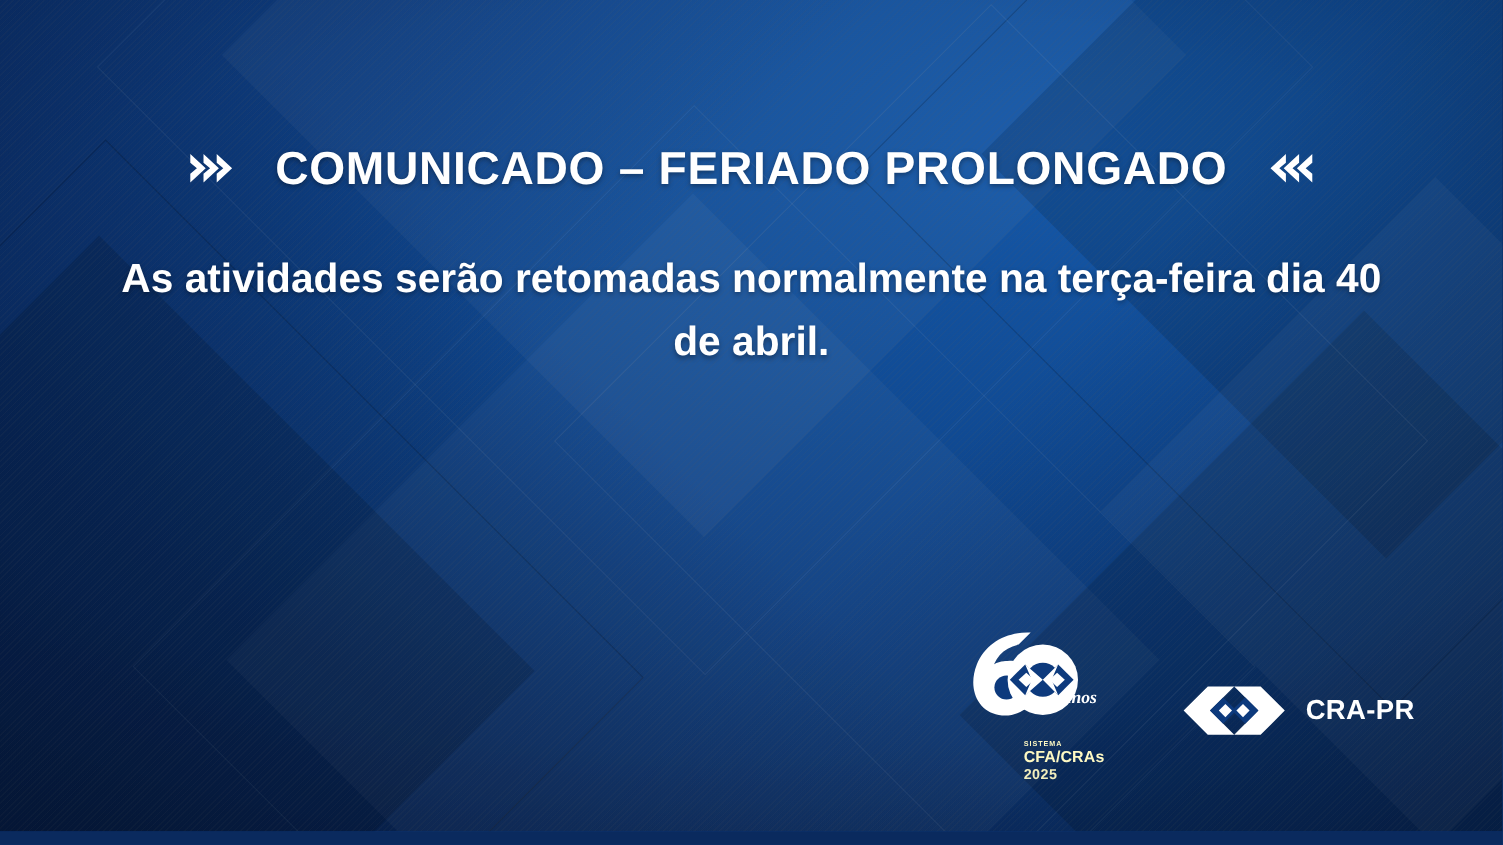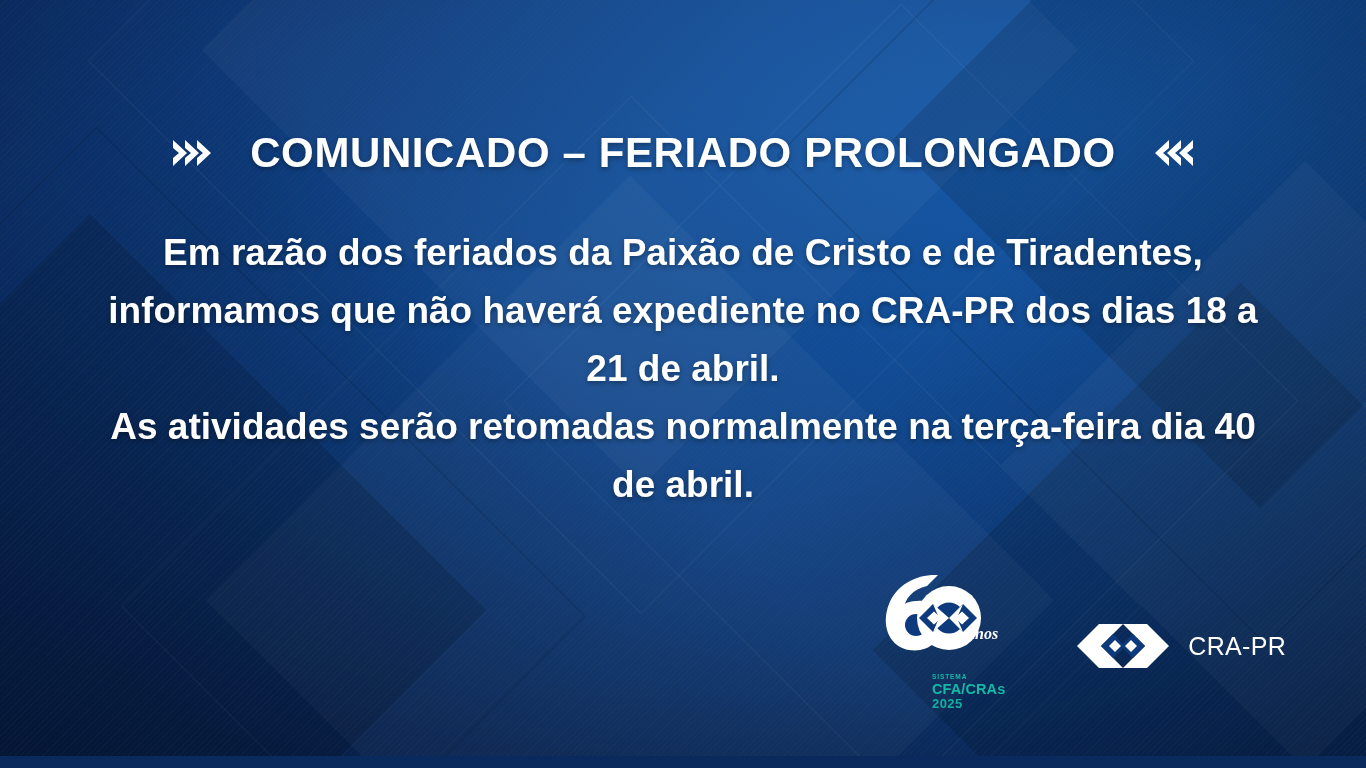--- a/index.html
+++ b/index.html
@@ -139,21 +139,21 @@
     gap: 34px;
   }
   .logo-60 {
     display: flex;
     align-items: flex-end;
     gap: 22px;
     flex-direction: column;
   }
   .logo-60 .mark { display: block; }
   .sistema-lockup {
-    color: #14b8a6;
+    color: #fef9c3;
     line-height: 1.12;
     padding-bottom: 8px;
   }
   .sistema-lockup .t-sistema {
     font-size: 6.5px;
     font-weight: 700;
     letter-spacing: 0.9px;
     display: block;
     margin-bottom: 1px;
   }
@@ -174,21 +174,21 @@
   .divider-gap { width: 2px; }
 
   .logo-crapr {
     display: flex;
     align-items: center;
     gap: 17px;
   }
   .logo-crapr .crapr-text {
     color: #ffffff;
     font-size: 25px;
-    font-weight: 400;
+    font-weight: 700;
     letter-spacing: 0.3px;
   }
 </style>
 </head>
 <body>
 
 <div id="slide">
 
   <div class="bg-base"></div>
   <div class="bg-gradient-corner"></div>
@@ -238,21 +238,20 @@
         <svg class="chev-mid" width="19" height="30" viewBox="0 0 19 30" aria-hidden="true">
           <path d="M17 2 L3 15 L17 28 L17 20 L11 15 L17 10 Z" fill="#ffffff"></path>
         </svg>
         <svg width="19" height="30" viewBox="0 0 19 30" aria-hidden="true">
           <path d="M17 2 L3 15 L17 28 L17 20 L11 15 L17 10 Z" fill="#ffffff"></path>
         </svg>
       </span>
     </div>
 
     <div class="body-block">
-      <p>Em razão dos feriados da Paixão de Cristo e de Tiradentes, informamos que não haverá expediente no CRA-PR dos dias 18 a 21 de abril.</p>
       <p>As atividades serão retomadas normalmente na terça-feira dia 40 de abril.</p>
     </div>
 
     <div class="logos">
 
       <div class="logo-60">
         <svg class="mark" width="130" height="78" viewBox="0 0 130 78" aria-hidden="true">
           <defs>
             <mask id="zeroMask">
               <rect x="0" y="0" width="130" height="78" fill="#000"></rect>

